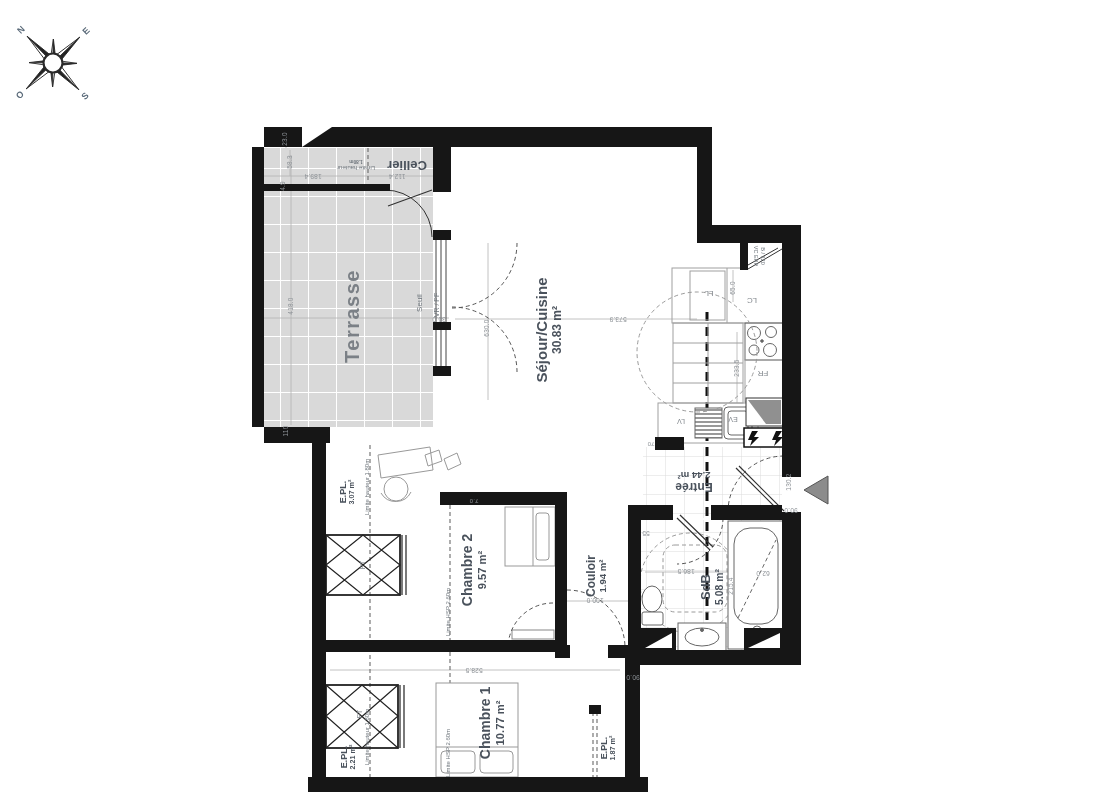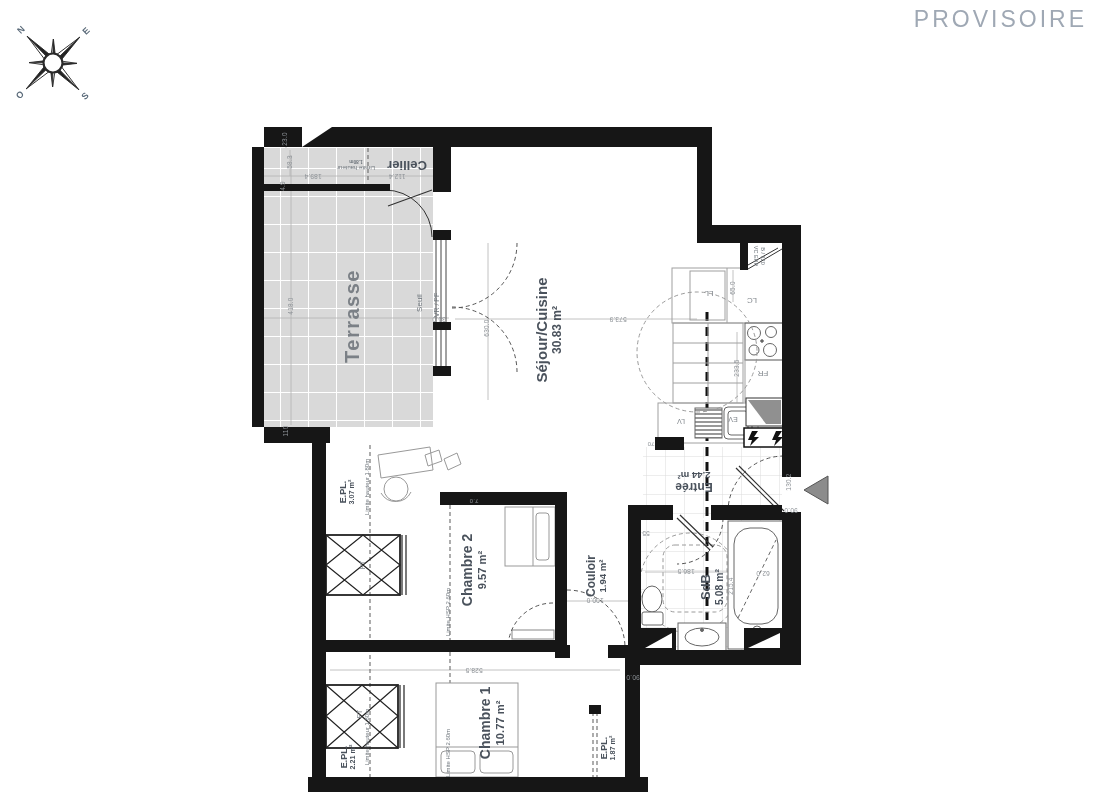--- a/index.html
+++ b/index.html
@@ -390,14 +390,13 @@
         <div>215.4</div>
       </div>
       <div class="plabel dim" style="left: 474px; top: 670px; font-size: 6.5px; transform: translate(-50%, -50%) rotate(180deg);">
         <div>528.5</div>
       </div>
       <div class="plabel dim" style="left: 633px; top: 677px; font-size: 6.5px; transform: translate(-50%, -50%) rotate(180deg);">
         <div>90.0</div>
       </div>
     </div>
 
-  <div id="watermark">PROVISOIRE</div>
 </div>
 
 </body></html>

